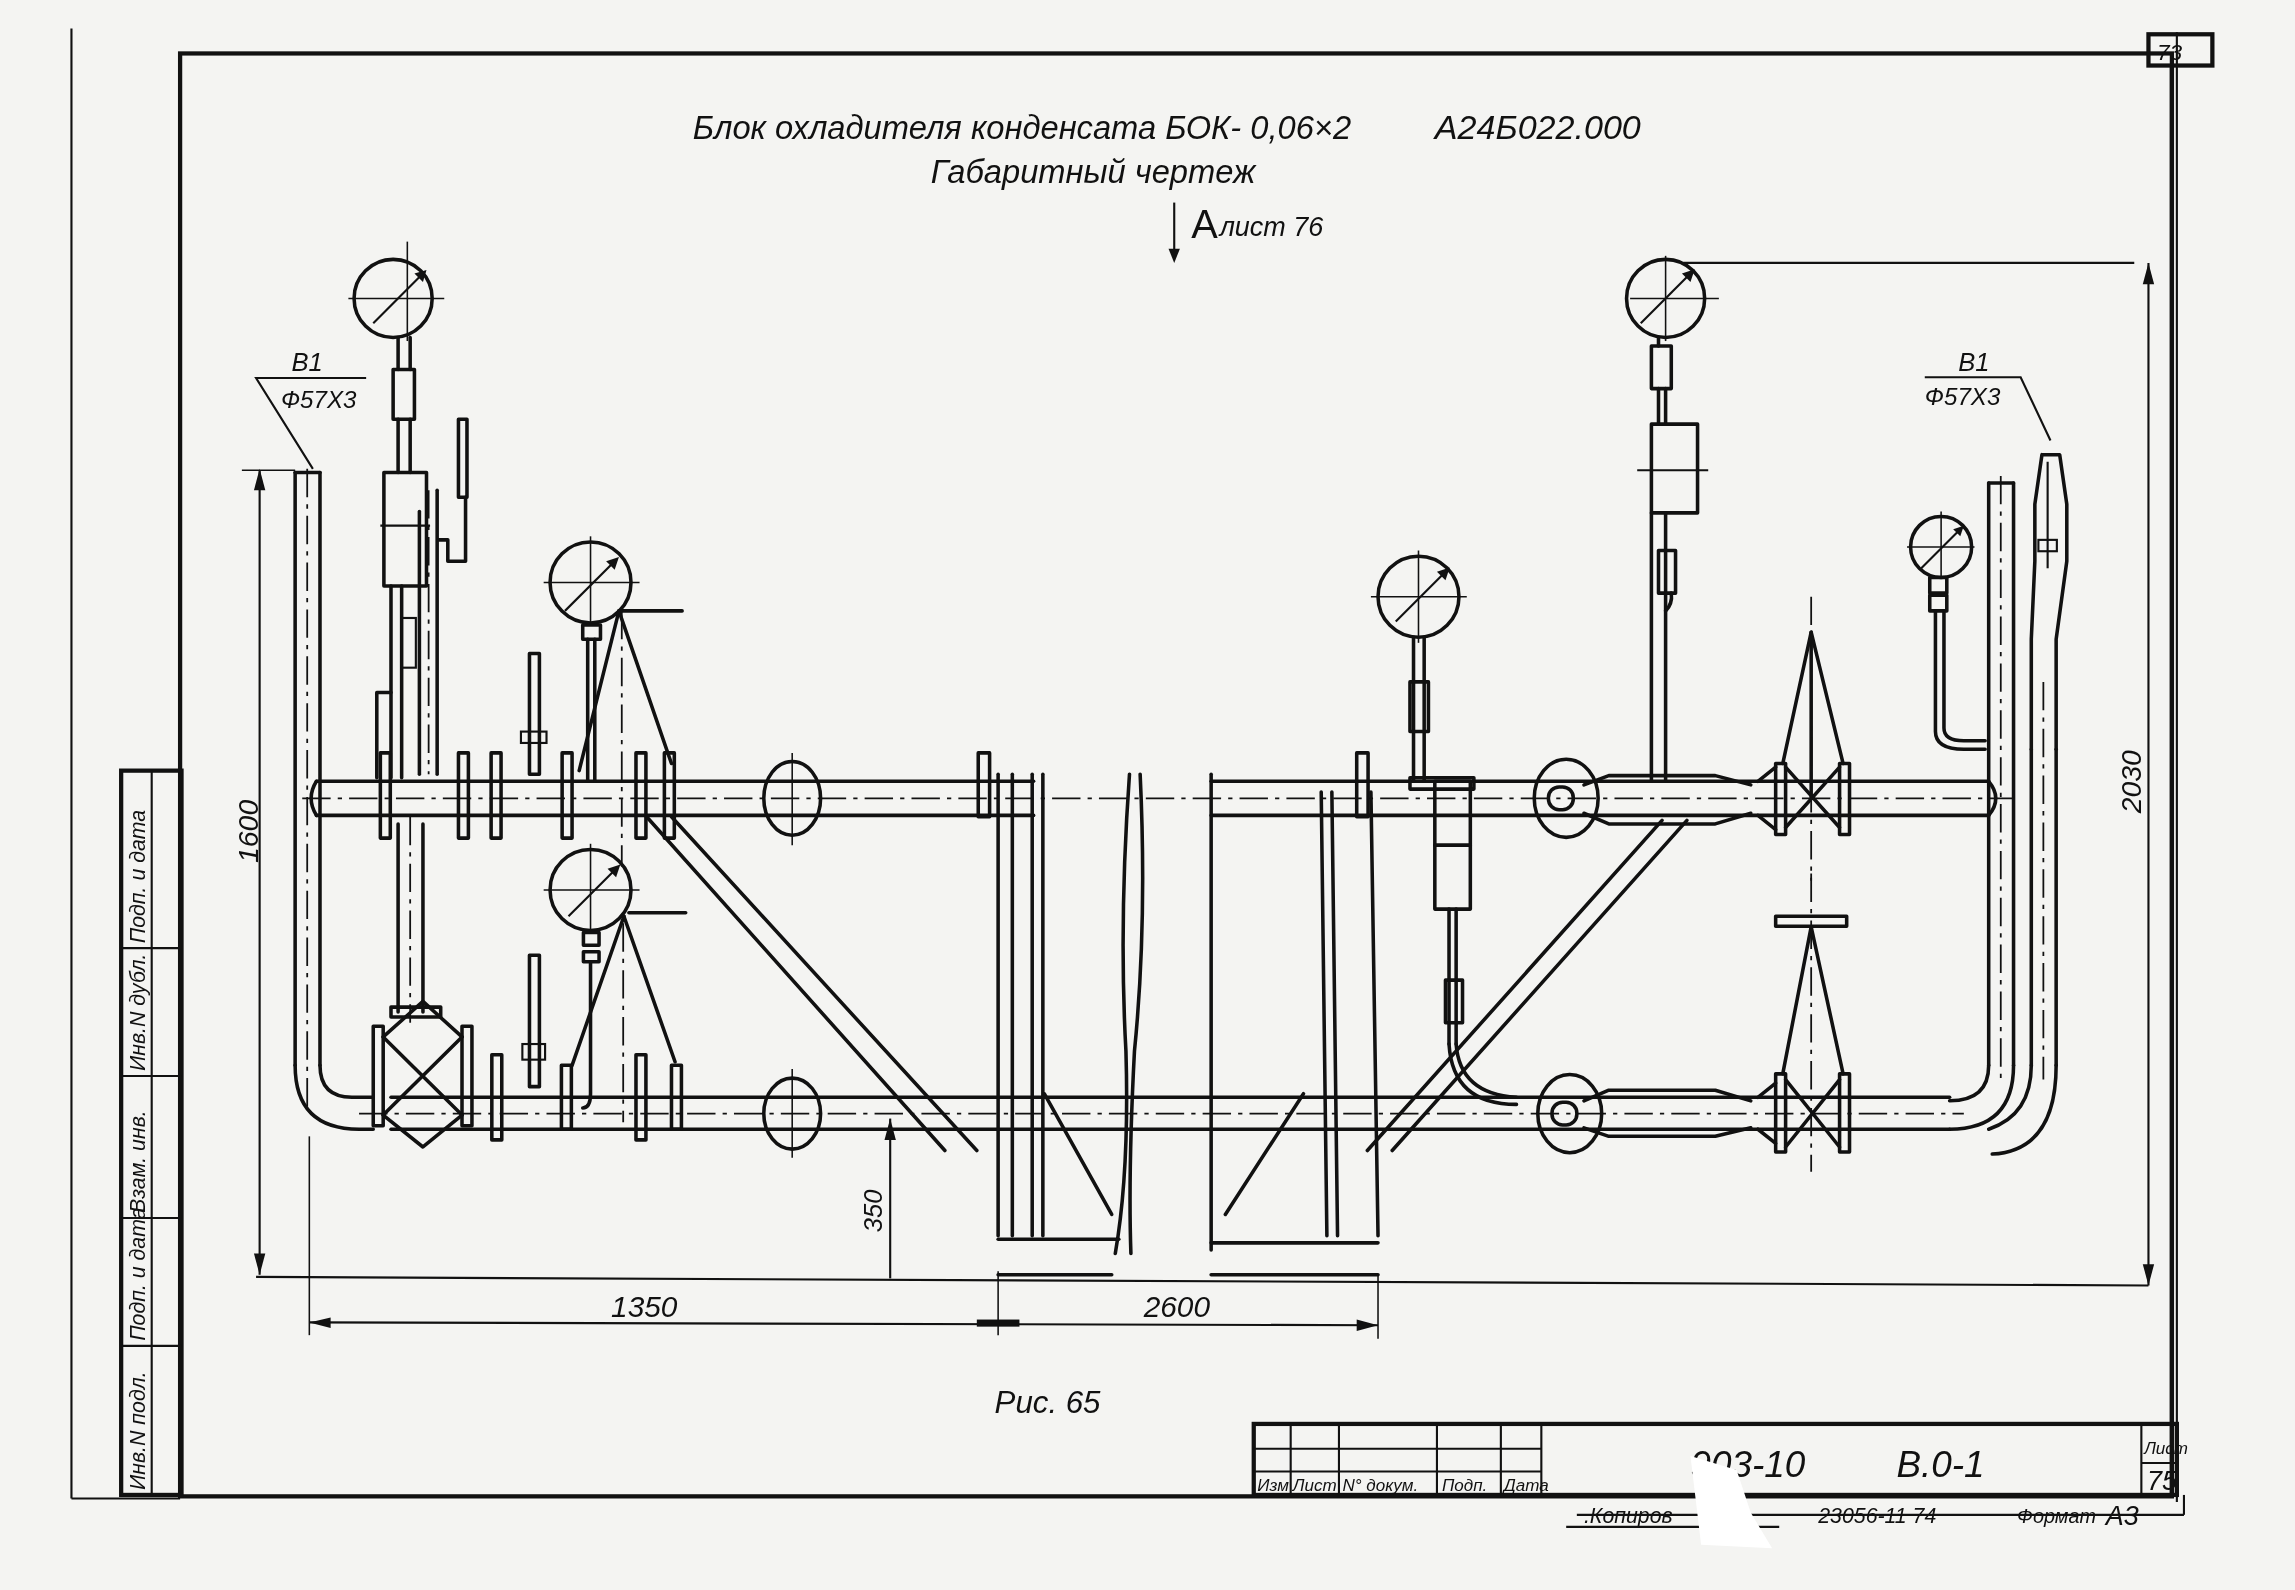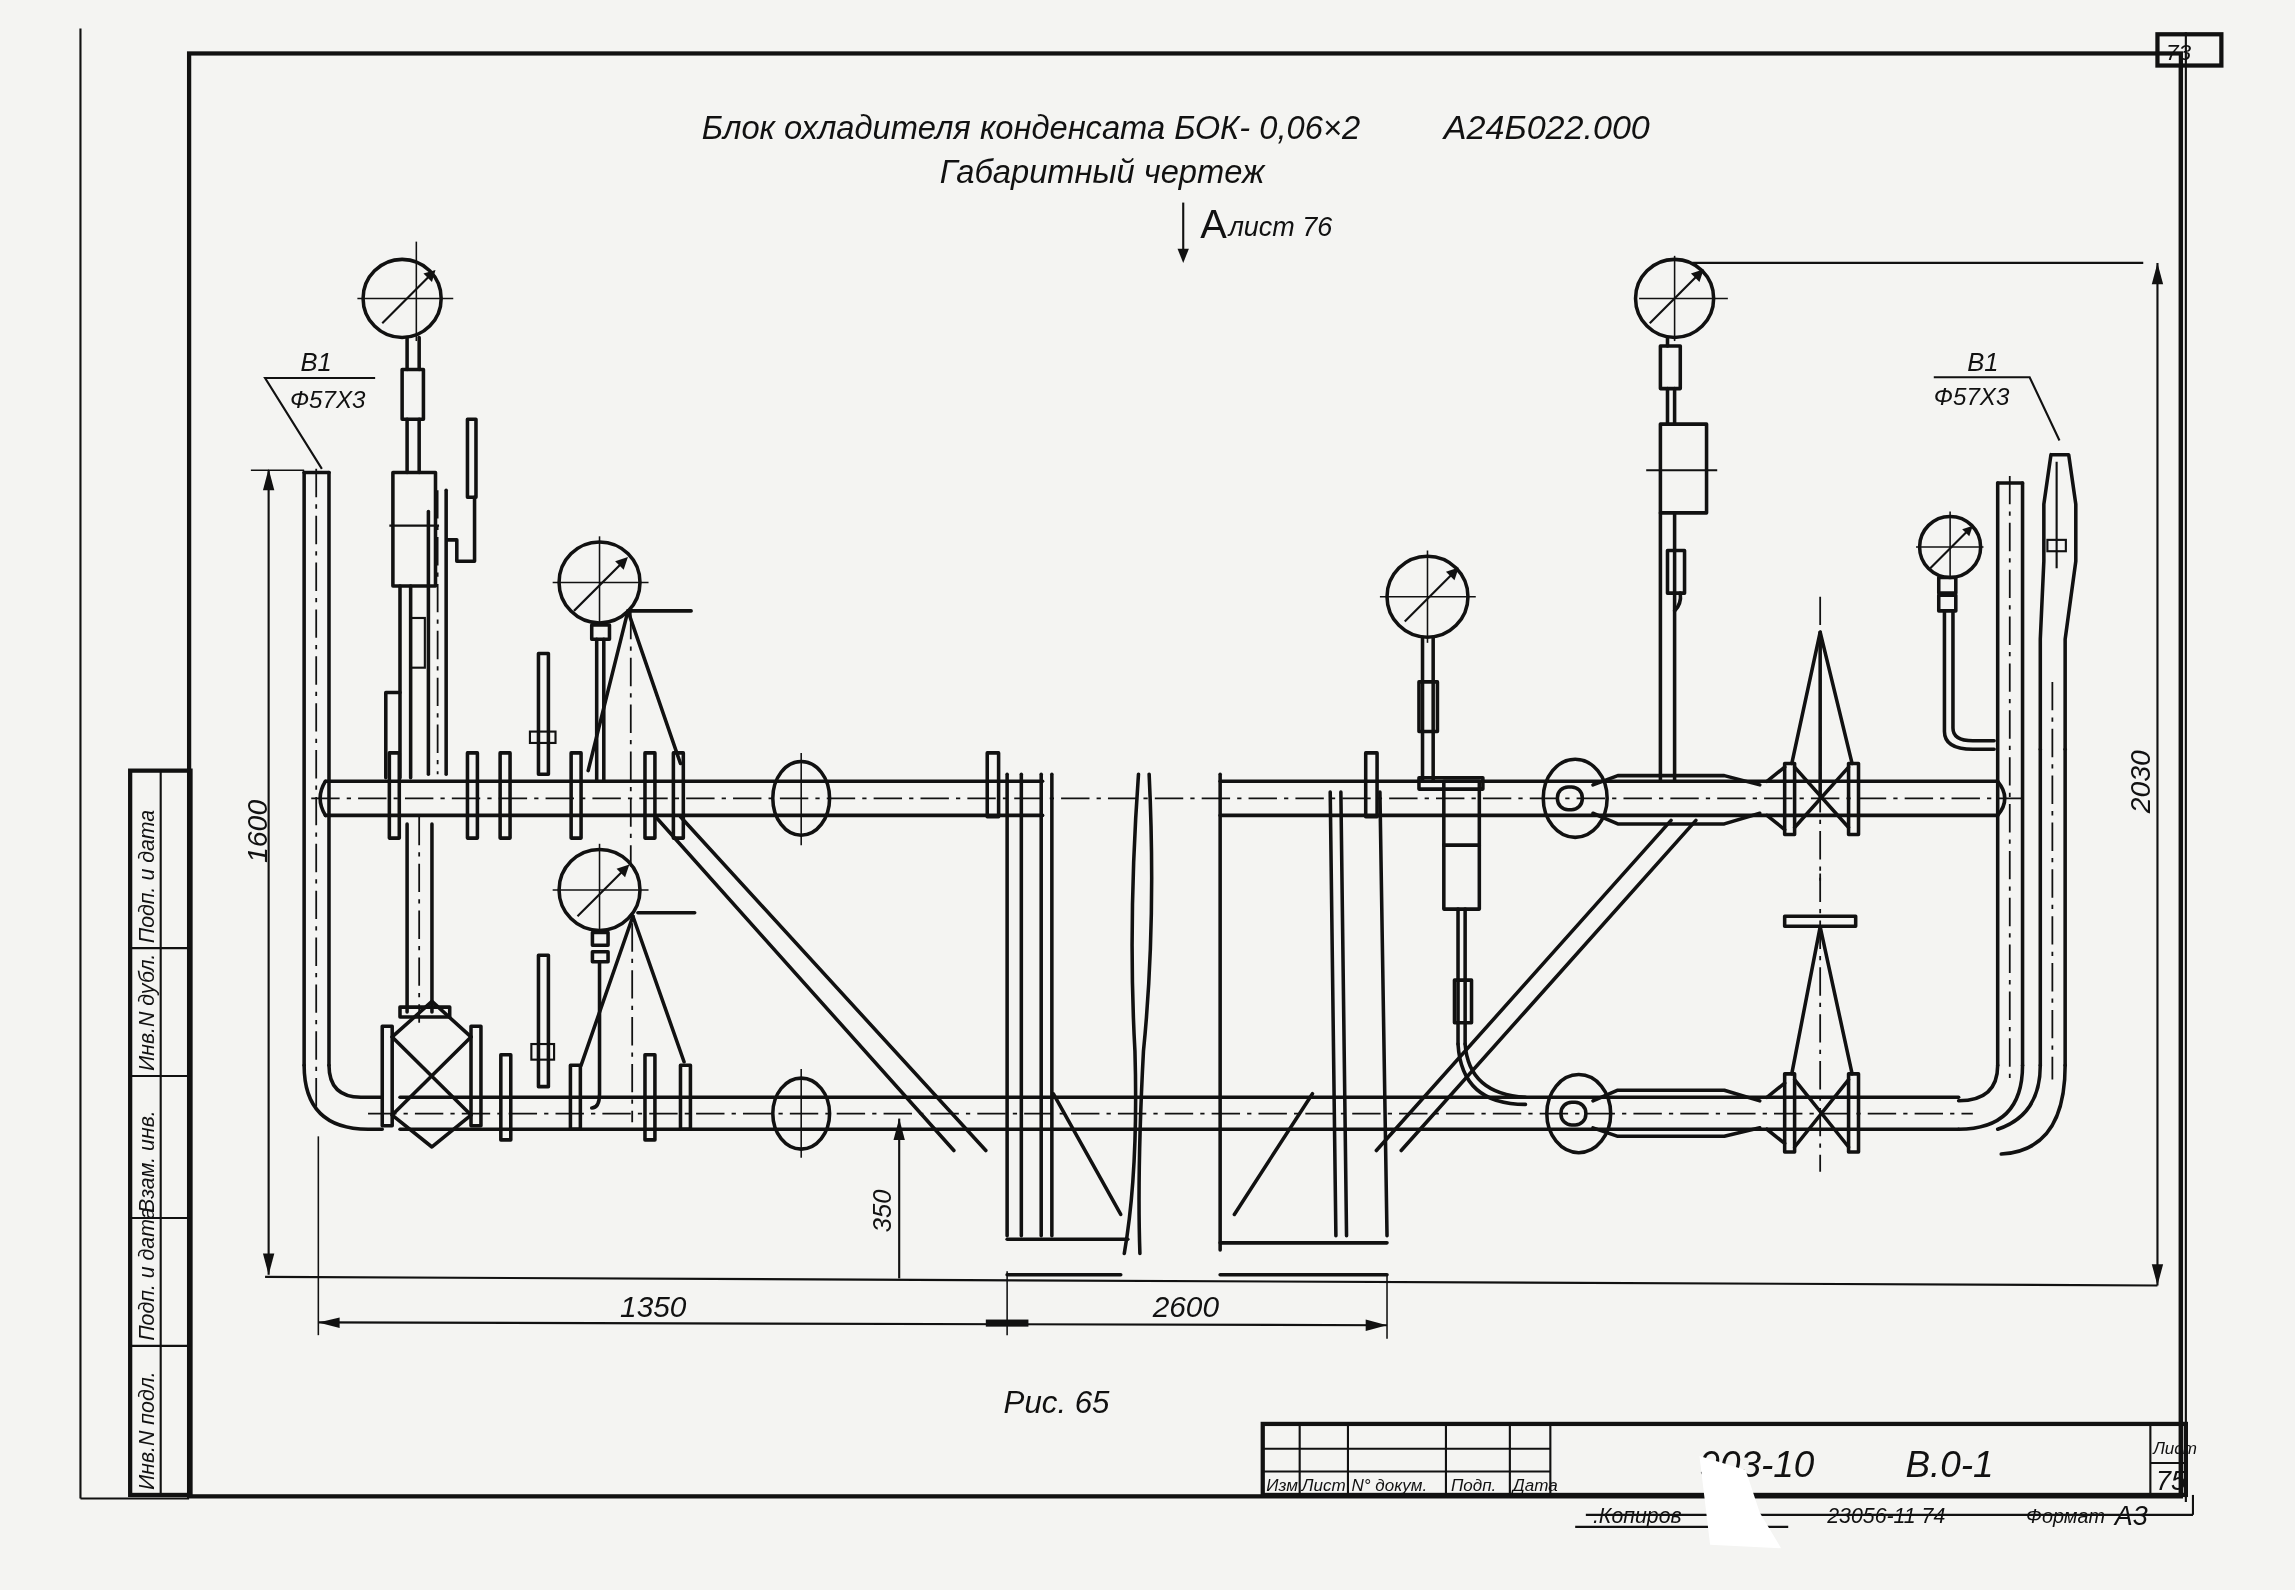--- a/index.html
+++ b/index.html
@@ -1,18 +1,18 @@
 <!DOCTYPE html>
 <html style="font-size:11.4px"><head>
 <meta charset="utf-8">
 <style>
   html, body { margin:0; padding:0; background:#f4f4f2; }
   body { width:2295px; height:1591px; position:relative; overflow:hidden;
          font-family:"Liberation Sans", sans-serif; }
-  #sheet { position:absolute; left:13px; top:0; width:1992px; height:1591px; }
+  #sheet { position:absolute; left:4px; top:0; width:1992px; height:1591px; }
   svg text { font-family:"Liberation Sans", sans-serif; font-style:italic; fill:#111; }
   .ln { stroke:#111; fill:none; stroke-width:5; stroke-linecap:round; stroke-linejoin:round; }
   .thin { stroke:#111; fill:none; stroke-width:3; }
   .hair { stroke:#111; fill:none; stroke-width:2.2; }
   .ctr { stroke:#111; fill:none; stroke-width:2.5; stroke-dasharray:40 10 6 10; }
   .frame { stroke:#111; fill:none; stroke-width:6; }
 </style>
 </head>
 <body>
 

